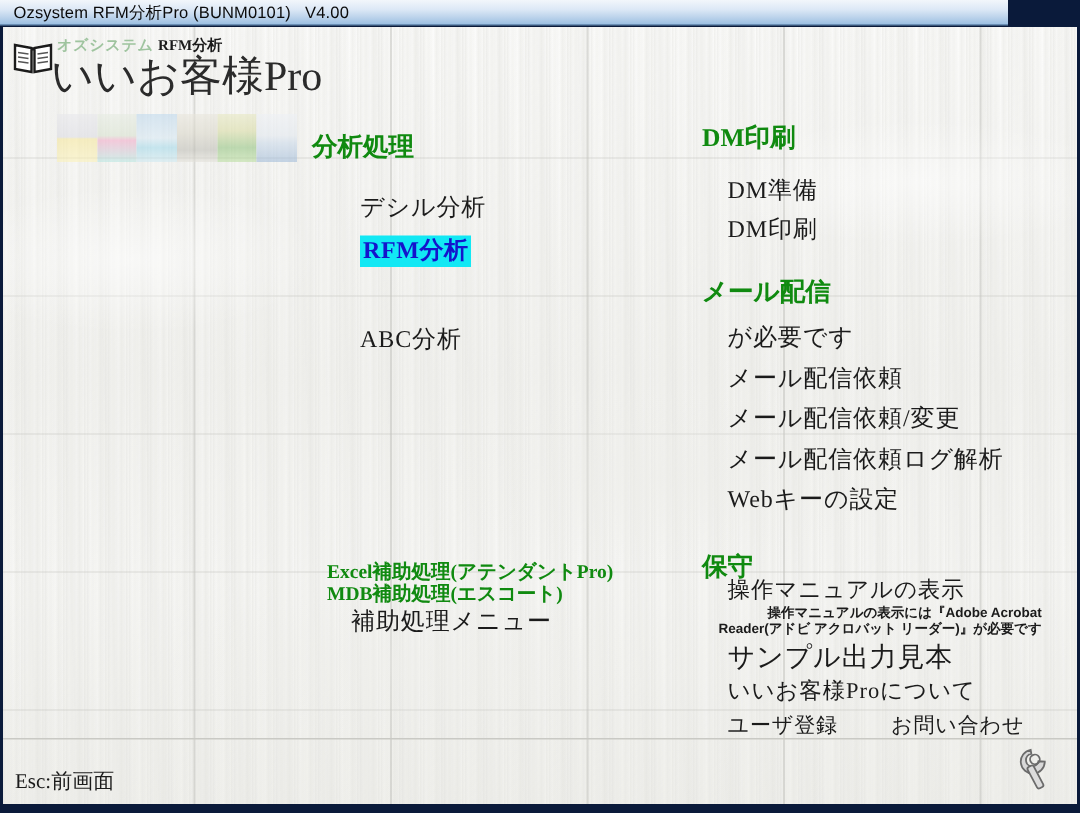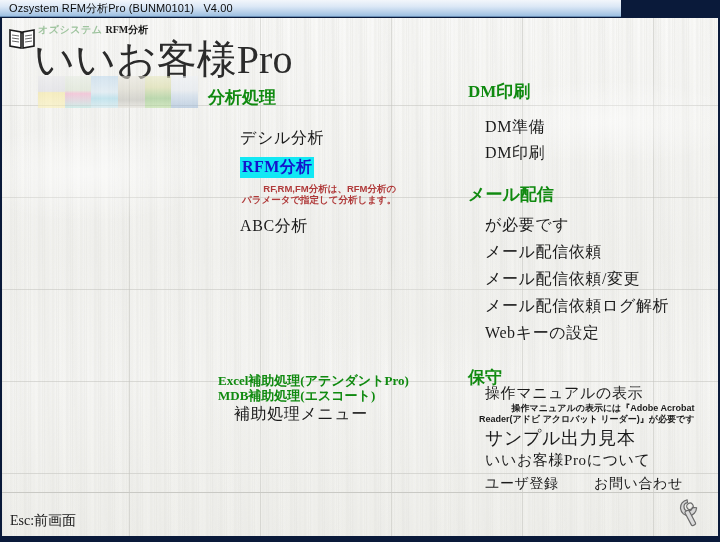--- a/index.html
+++ b/index.html
@@ -14,21 +14,21 @@
     width: 720px; height: 542px;
     box-sizing: border-box;
     background: #0a1a3a;
     overflow: hidden;
   }
 
   
   #titlebar {
     position: absolute;
     left: 0; top: 0;
-    width: 621px; height: 17px;
+    width: 672px; height: 17px;
     box-sizing: border-box;
     background: linear-gradient(to bottom, #f2f6fb 0%, #dce8f6 40%, #b9d1ea 75%, #9dc0e2 100%);
     border-bottom: 1px solid #6b8fb5;
     display: flex;
     align-items: center;
   }
   #titlebar .tb-text {
     font-size: 11px;
     color: #0b0b0b;
     padding-left: 9px;
@@ -104,21 +104,21 @@
     font-size: 10px;
     white-space: nowrap;
     font-family: "Liberation Serif", "DejaVu Serif", serif;
     font-weight: bold;
   }
   #brand-small .oz { color: #9fc49f; letter-spacing: 0.5px; }
   #brand-small .rfm { color: #1a1a1a; margin-left: 3px; }
   #logo-title {
     position: absolute;
     left: 32px; top: 14px;
-    font-size: 40px;
+    font-size: 28px;
     color: #2b2b2b;
     font-family: "Liberation Serif", "DejaVu Serif", serif;
     letter-spacing: 0px;
     white-space: nowrap;
   }
   #photo-strip {
     position: absolute;
     left: 36px; top: 58px;
     width: 160px; height: 32px;
     display: flex;
@@ -243,22 +243,20 @@
         <div class="ph ph5"></div>
         <div class="ph ph6"></div>
       </div>
 
       <div class="group-head" style="left:206px; top:68px;">分析処理</div>
 
       <div class="menu-item" style="left:238px; top:110px;">デシル分析</div>
 
       <div class="menu-item selected" style="left:238px; top:139px;">RFM分析</div>
 
-      <div class="note-red" style="left:240px; top:165px;">RF,RM,FM分析は、RFM分析の
-パラメータで指定して分析します。</div>
 
       <div class="menu-item" style="left:238px; top:198px;">ABC分析</div>
 
       <div class="group-head small" style="left:216px; top:355px;">Excel補助処理(アテンダントPro)</div>
 
       <div class="group-head small" style="left:216px; top:370px;">MDB補助処理(エスコート)</div>
 
       <div class="menu-item" style="left:232px; top:386px;">補助処理メニュー</div>
 
       <div class="group-head" style="left:466px; top:62px;">DM印刷</div>

